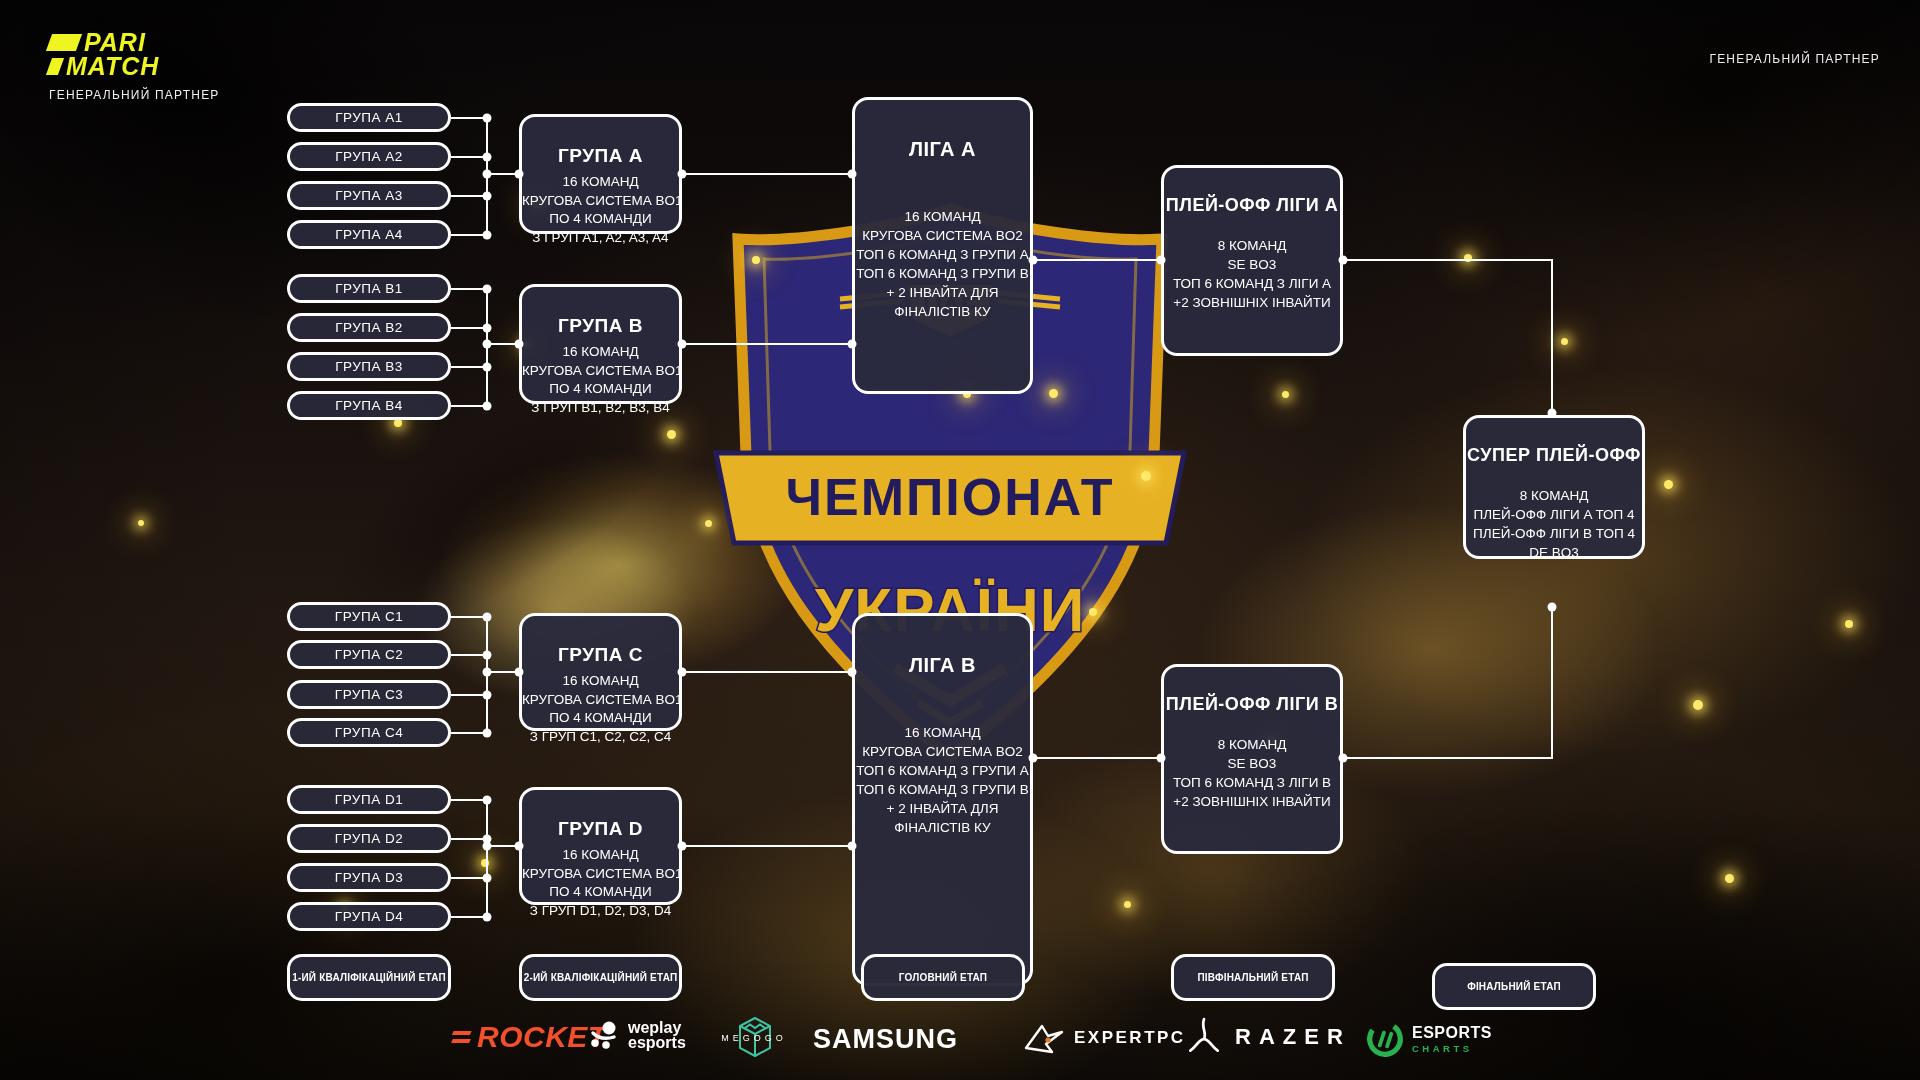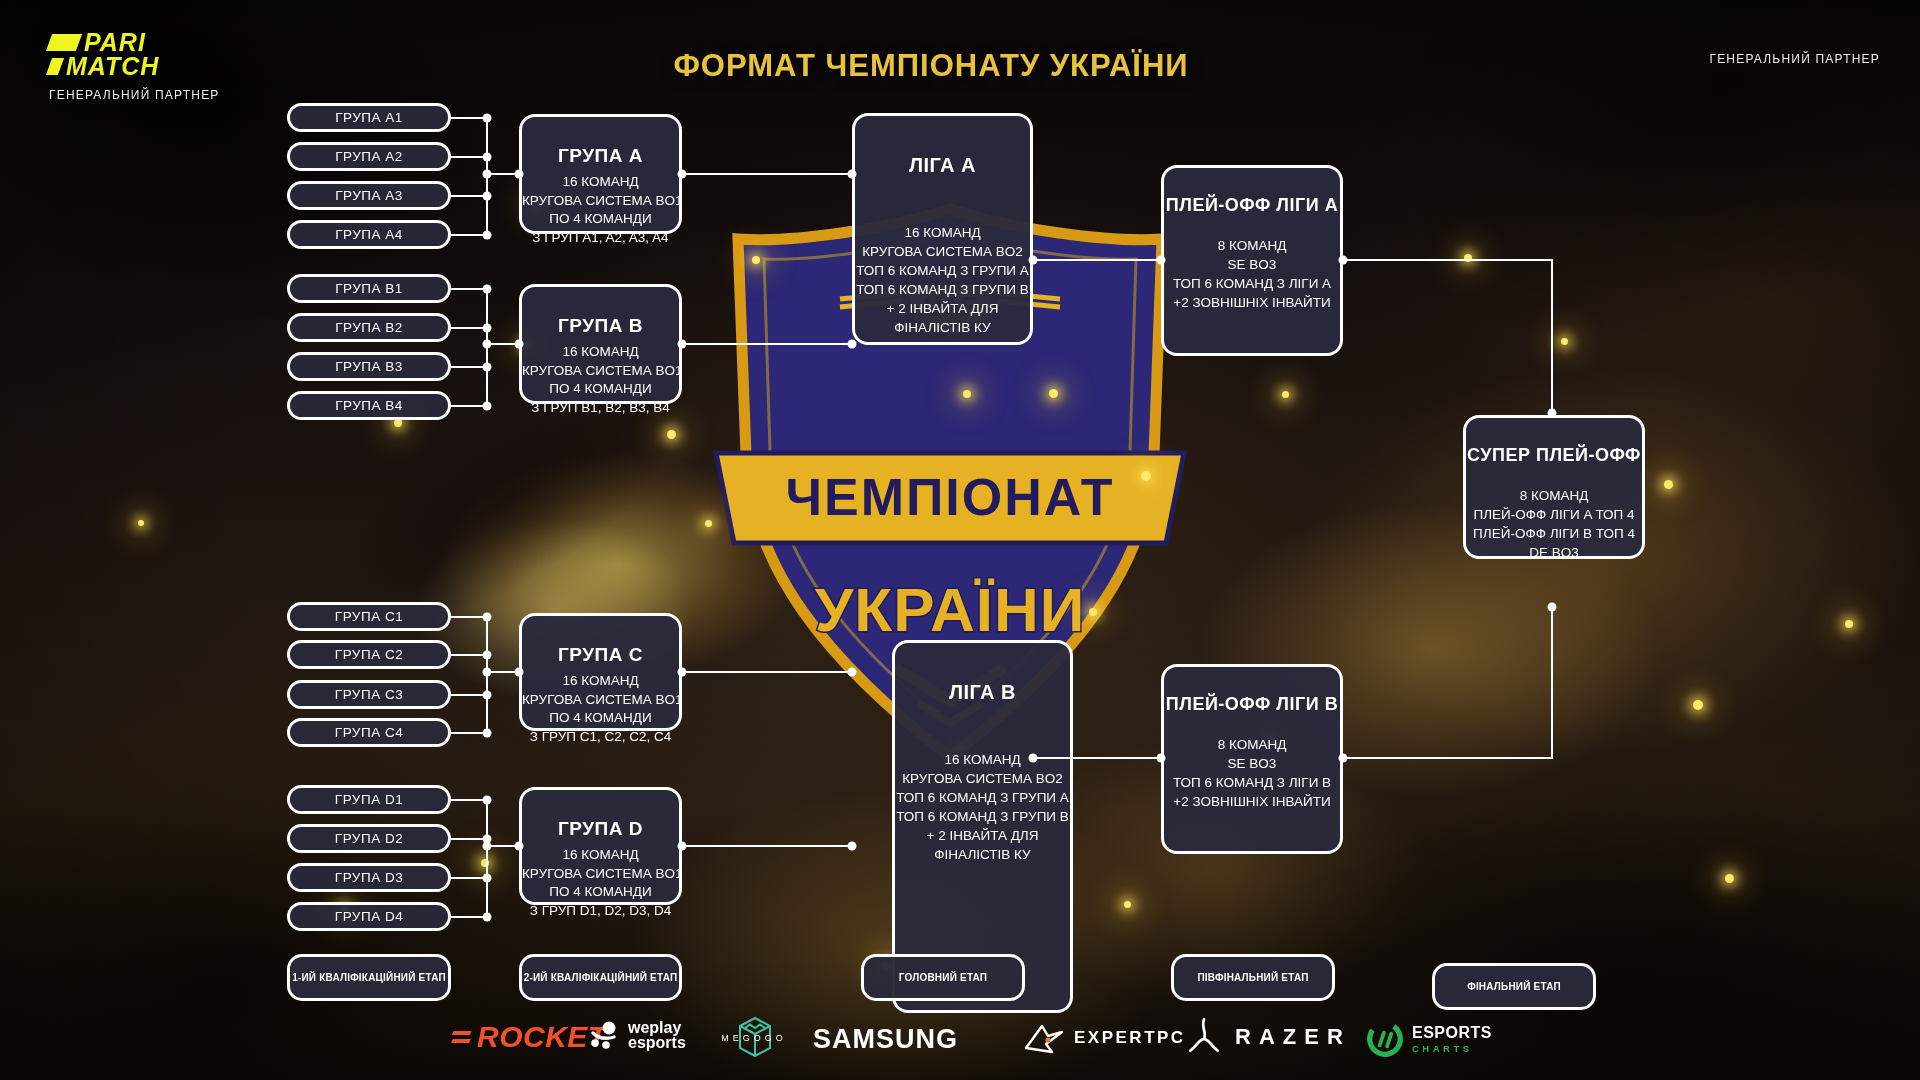--- a/index.html
+++ b/index.html
@@ -124,21 +124,20 @@
         <span class="pm-block"></span>
         <span class="pm-text">PARI</span>
       </div>
     <div class="pm-row">
         <span class="pm-block s2"></span>
         <span class="pm-text">MATCH</span>
       </div>
     <div class="partner-label">ГЕНЕРАЛЬНИЙ ПАРТНЕР</div>
   </div>
 
-  <div class="main-title">ФОРМАТ ЧЕМПІОНАТУ УКРАЇНИ</div>
 
   <div class="eld">
     <div class="partner-label">ГЕНЕРАЛЬНИЙ ПАРТНЕР</div>
   </div>
 
   <svg class="emblem" viewBox="0 0 520 560">
     <path d="M260 6 C320 26 420 40 472 36 L464 252 C459 364 384 458 260 554 C136 458 61 364 56 252 L48 36 C100 40 200 26 260 6 Z" fill="#2c2776" stroke="#d89a15" stroke-width="11"></path>
     <path d="M260 30 C312 46 398 58 446 56 L440 248 C436 348 370 434 260 522 C150 434 84 348 80 248 L74 56 C122 58 208 46 260 30 Z" fill="none" stroke="#caa020" stroke-width="3" opacity=".55"></path>
     <path d="M150 96 L212 90 M150 104 L212 98 M370 96 L308 90 M370 104 L308 98" stroke="#e6b224" stroke-width="5"></path>
     <path d="M215 80 L305 80 L298 118 L260 136 L222 118 Z" fill="#e6b224" stroke="#221c5e" stroke-width="4"></path>
@@ -197,32 +196,32 @@
   <div class="box gbox" style="left:519px;top:787px;width:163px;height:118px;">
     <div class="btitle">ГРУПА D</div>
     <div class="blines">
       <div class="line">16 КОМАНД</div>
       <div class="line">КРУГОВА СИСТЕМА BO1</div>
       <div class="line">ПО 4 КОМАНДИ</div>
       <div class="line">З ГРУП D1, D2, D3, D4</div>
     </div>
   </div>
 
-  <div class="box lbox" style="left:852px;top:113px;width:181px;height:232px;">
+  <div class="box lbox" style="left:852px;top:97px;width:181px;height:297px;">
     <div class="btitle">ЛІГА A</div>
     <div class="blines">
       <div class="line">16 КОМАНД</div>
       <div class="line">КРУГОВА СИСТЕМА BO2</div>
       <div class="line">ТОП 6 КОМАНД З ГРУПИ A</div>
       <div class="line">ТОП 6 КОМАНД З ГРУПИ B</div>
       <div class="line">+ 2 ІНВАЙТА ДЛЯ</div>
       <div class="line">ФІНАЛІСТІВ КУ</div>
     </div>
   </div>
-  <div class="box lbox" style="left:852px;top:640px;width:181px;height:373px;margin-left:40px;">
+  <div class="box lbox" style="left:852px;top:613px;width:181px;height:373px;">
     <div class="btitle">ЛІГА B</div>
     <div class="blines">
       <div class="line">16 КОМАНД</div>
       <div class="line">КРУГОВА СИСТЕМА BO2</div>
       <div class="line">ТОП 6 КОМАНД З ГРУПИ A</div>
       <div class="line">ТОП 6 КОМАНД З ГРУПИ B</div>
       <div class="line">+ 2 ІНВАЙТА ДЛЯ</div>
       <div class="line">ФІНАЛІСТІВ КУ</div>
     </div>
   </div>

